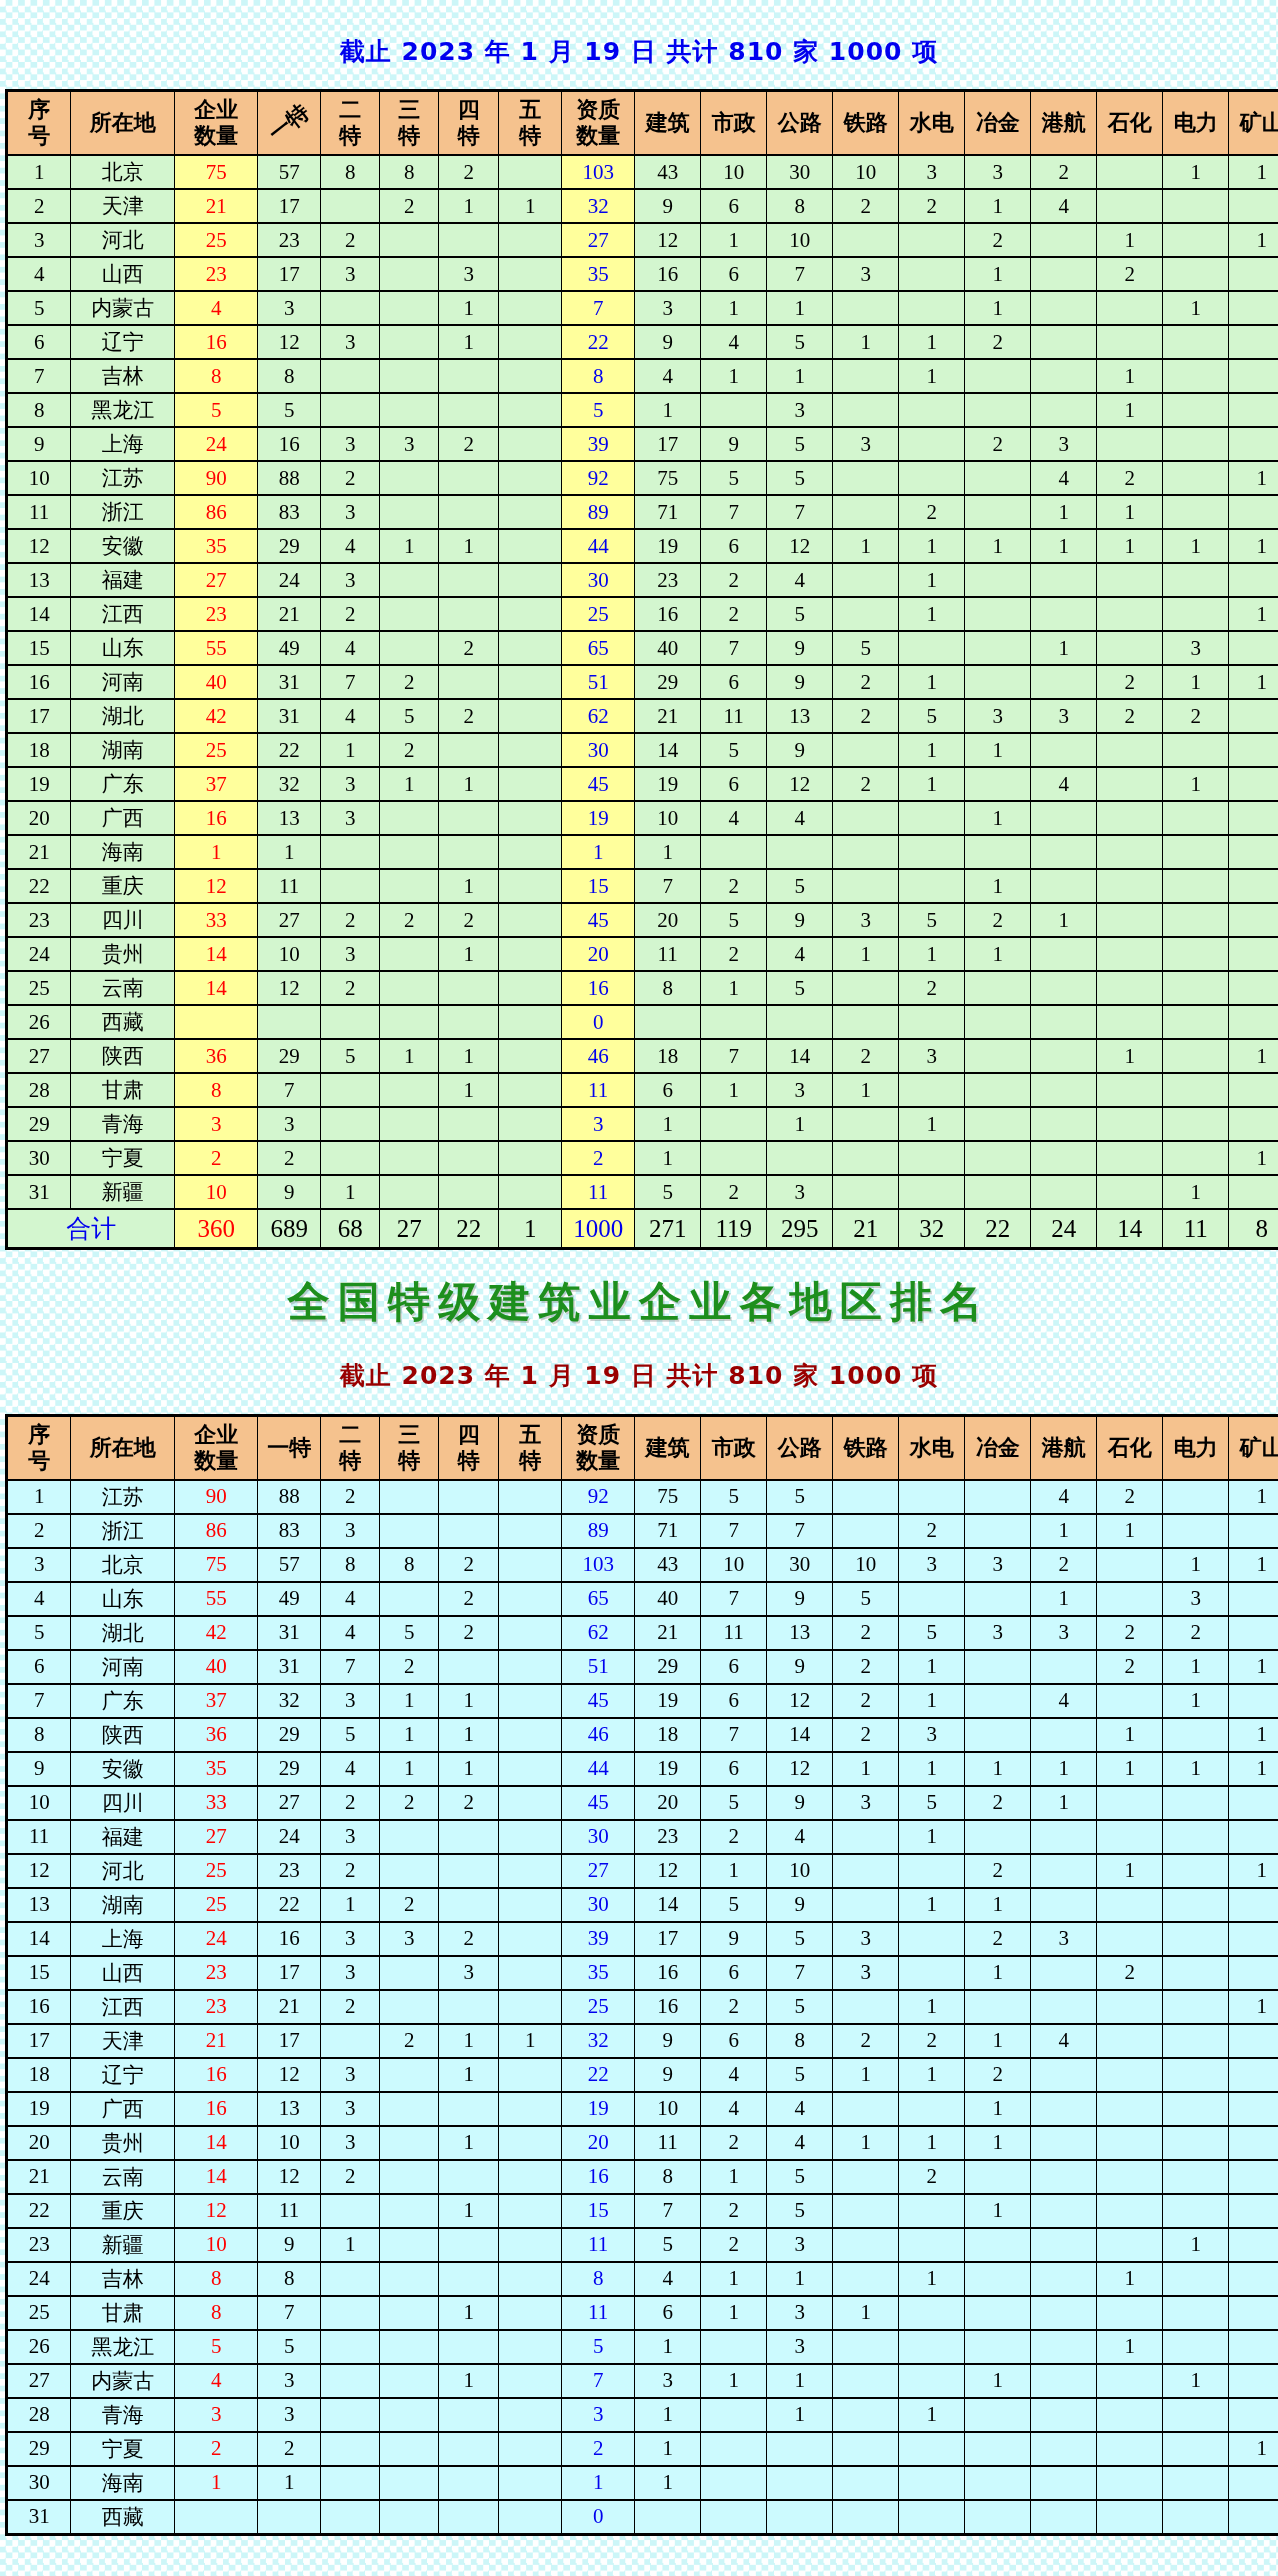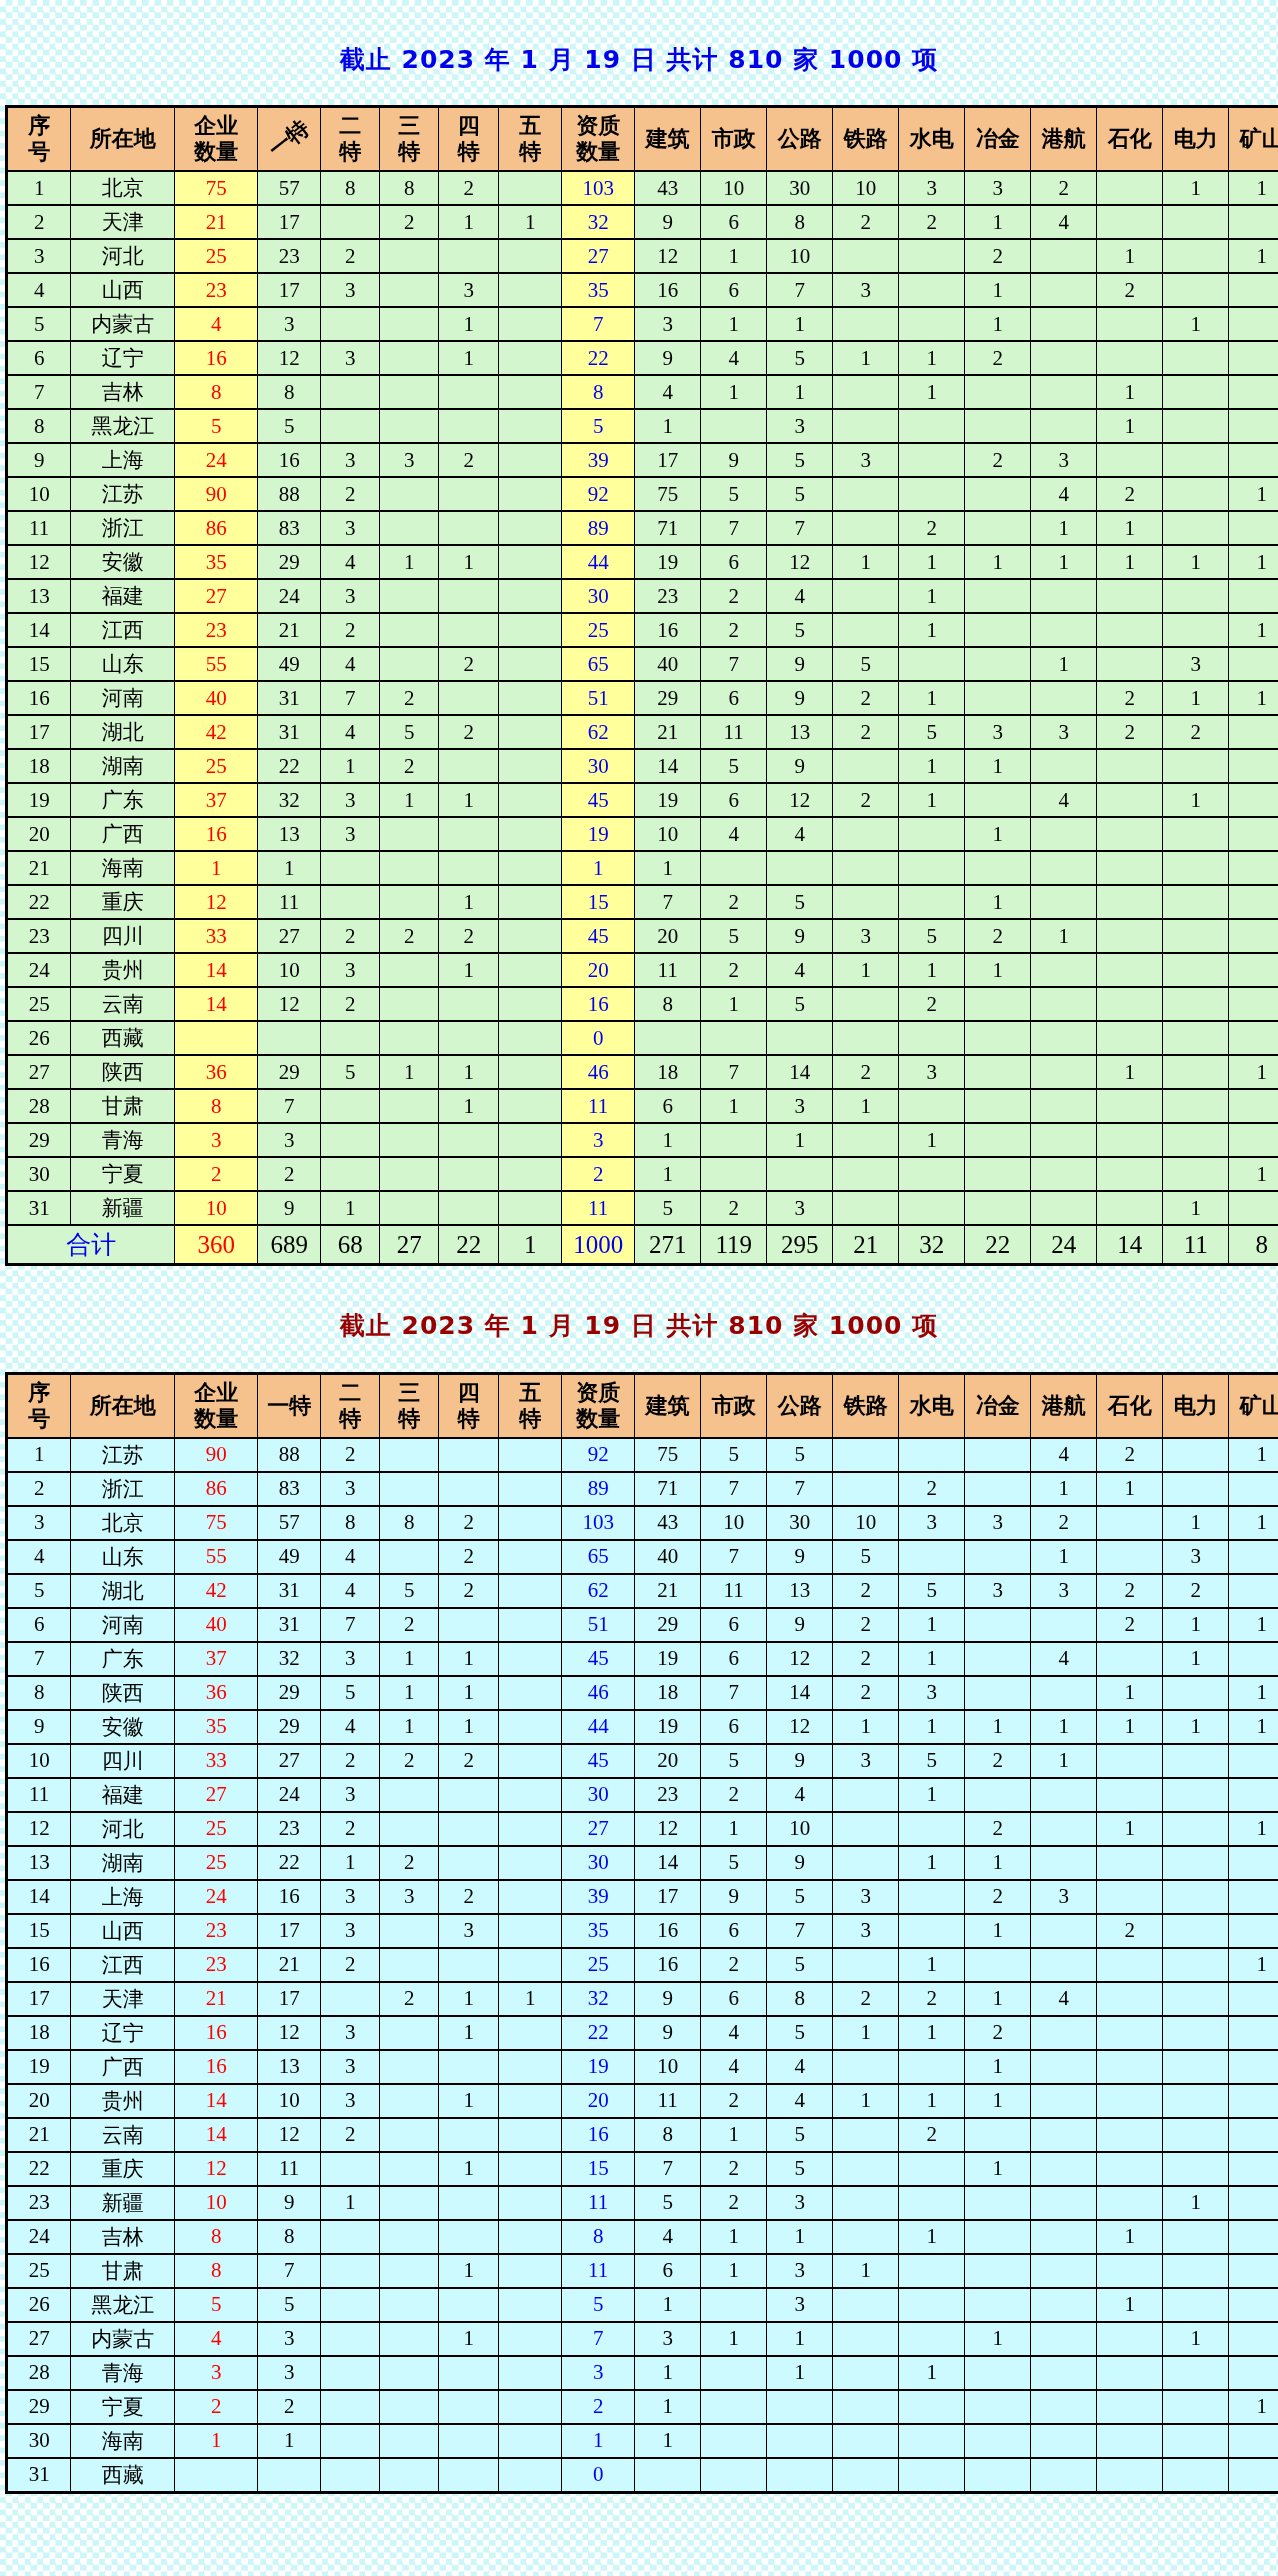--- a/index.html
+++ b/index.html
@@ -12,21 +12,21 @@
   }
   .title{
     text-align:center; font-weight:bold; line-height:1.05;
     font-size:42px; letter-spacing:8.2px; margin:0;
     font-family:"DejaVu Sans", sans-serif;
     text-shadow: 1.5px 1.5px 0 rgba(120,120,120,.35);
   }
   .title1{ color:var(--title1,#FF0000); padding-top:45px; }
   .title2{ color:var(--title2,#1D8F1D); padding-top:30px; }
   .subtitle{
-    text-align:center; font-weight:bold; font-size:25px; margin:16px;
+    text-align:center; font-weight:bold; font-size:25px; margin:8px;
     padding-top:27px; padding-bottom:13.4px; letter-spacing:1px;
   }
   .subtitle1{ color:var(--subtitle1,#0000EE); }
   .subtitle2{ color:var(--subtitle2,#990000); }
 
   table.grid{
     border-collapse:collapse; table-layout:fixed; width:1267px;
     margin:0 auto; border:3.1px solid #000;
   }
   .grid th, .grid td{
@@ -756,20 +756,21 @@
           <td class="c13">32</td>
           <td class="c14">22</td>
           <td class="c15">24</td>
           <td class="c16">14</td>
           <td class="c17">11</td>
           <td class="c18">8</td>
         </tr>
       </tbody>
     </table>
 
+  <h1 class="title title2">全国特级建筑业企业各地区排名</h1>
   <div class="subtitle subtitle2">截止 2023 年 1 月 19 日  共计 810 家 1000 项</div>
   <table class="grid t2" id="table2">
       <thead>
         <tr>
           <th class="c0">序<br>号</th>
           <th class="c1">所在地</th>
           <th class="c2">企业<br>数量</th>
           <th class="c3">一特</th>
           <th class="c4">二<br>特</th>
           <th class="c5">三<br>特</th>

